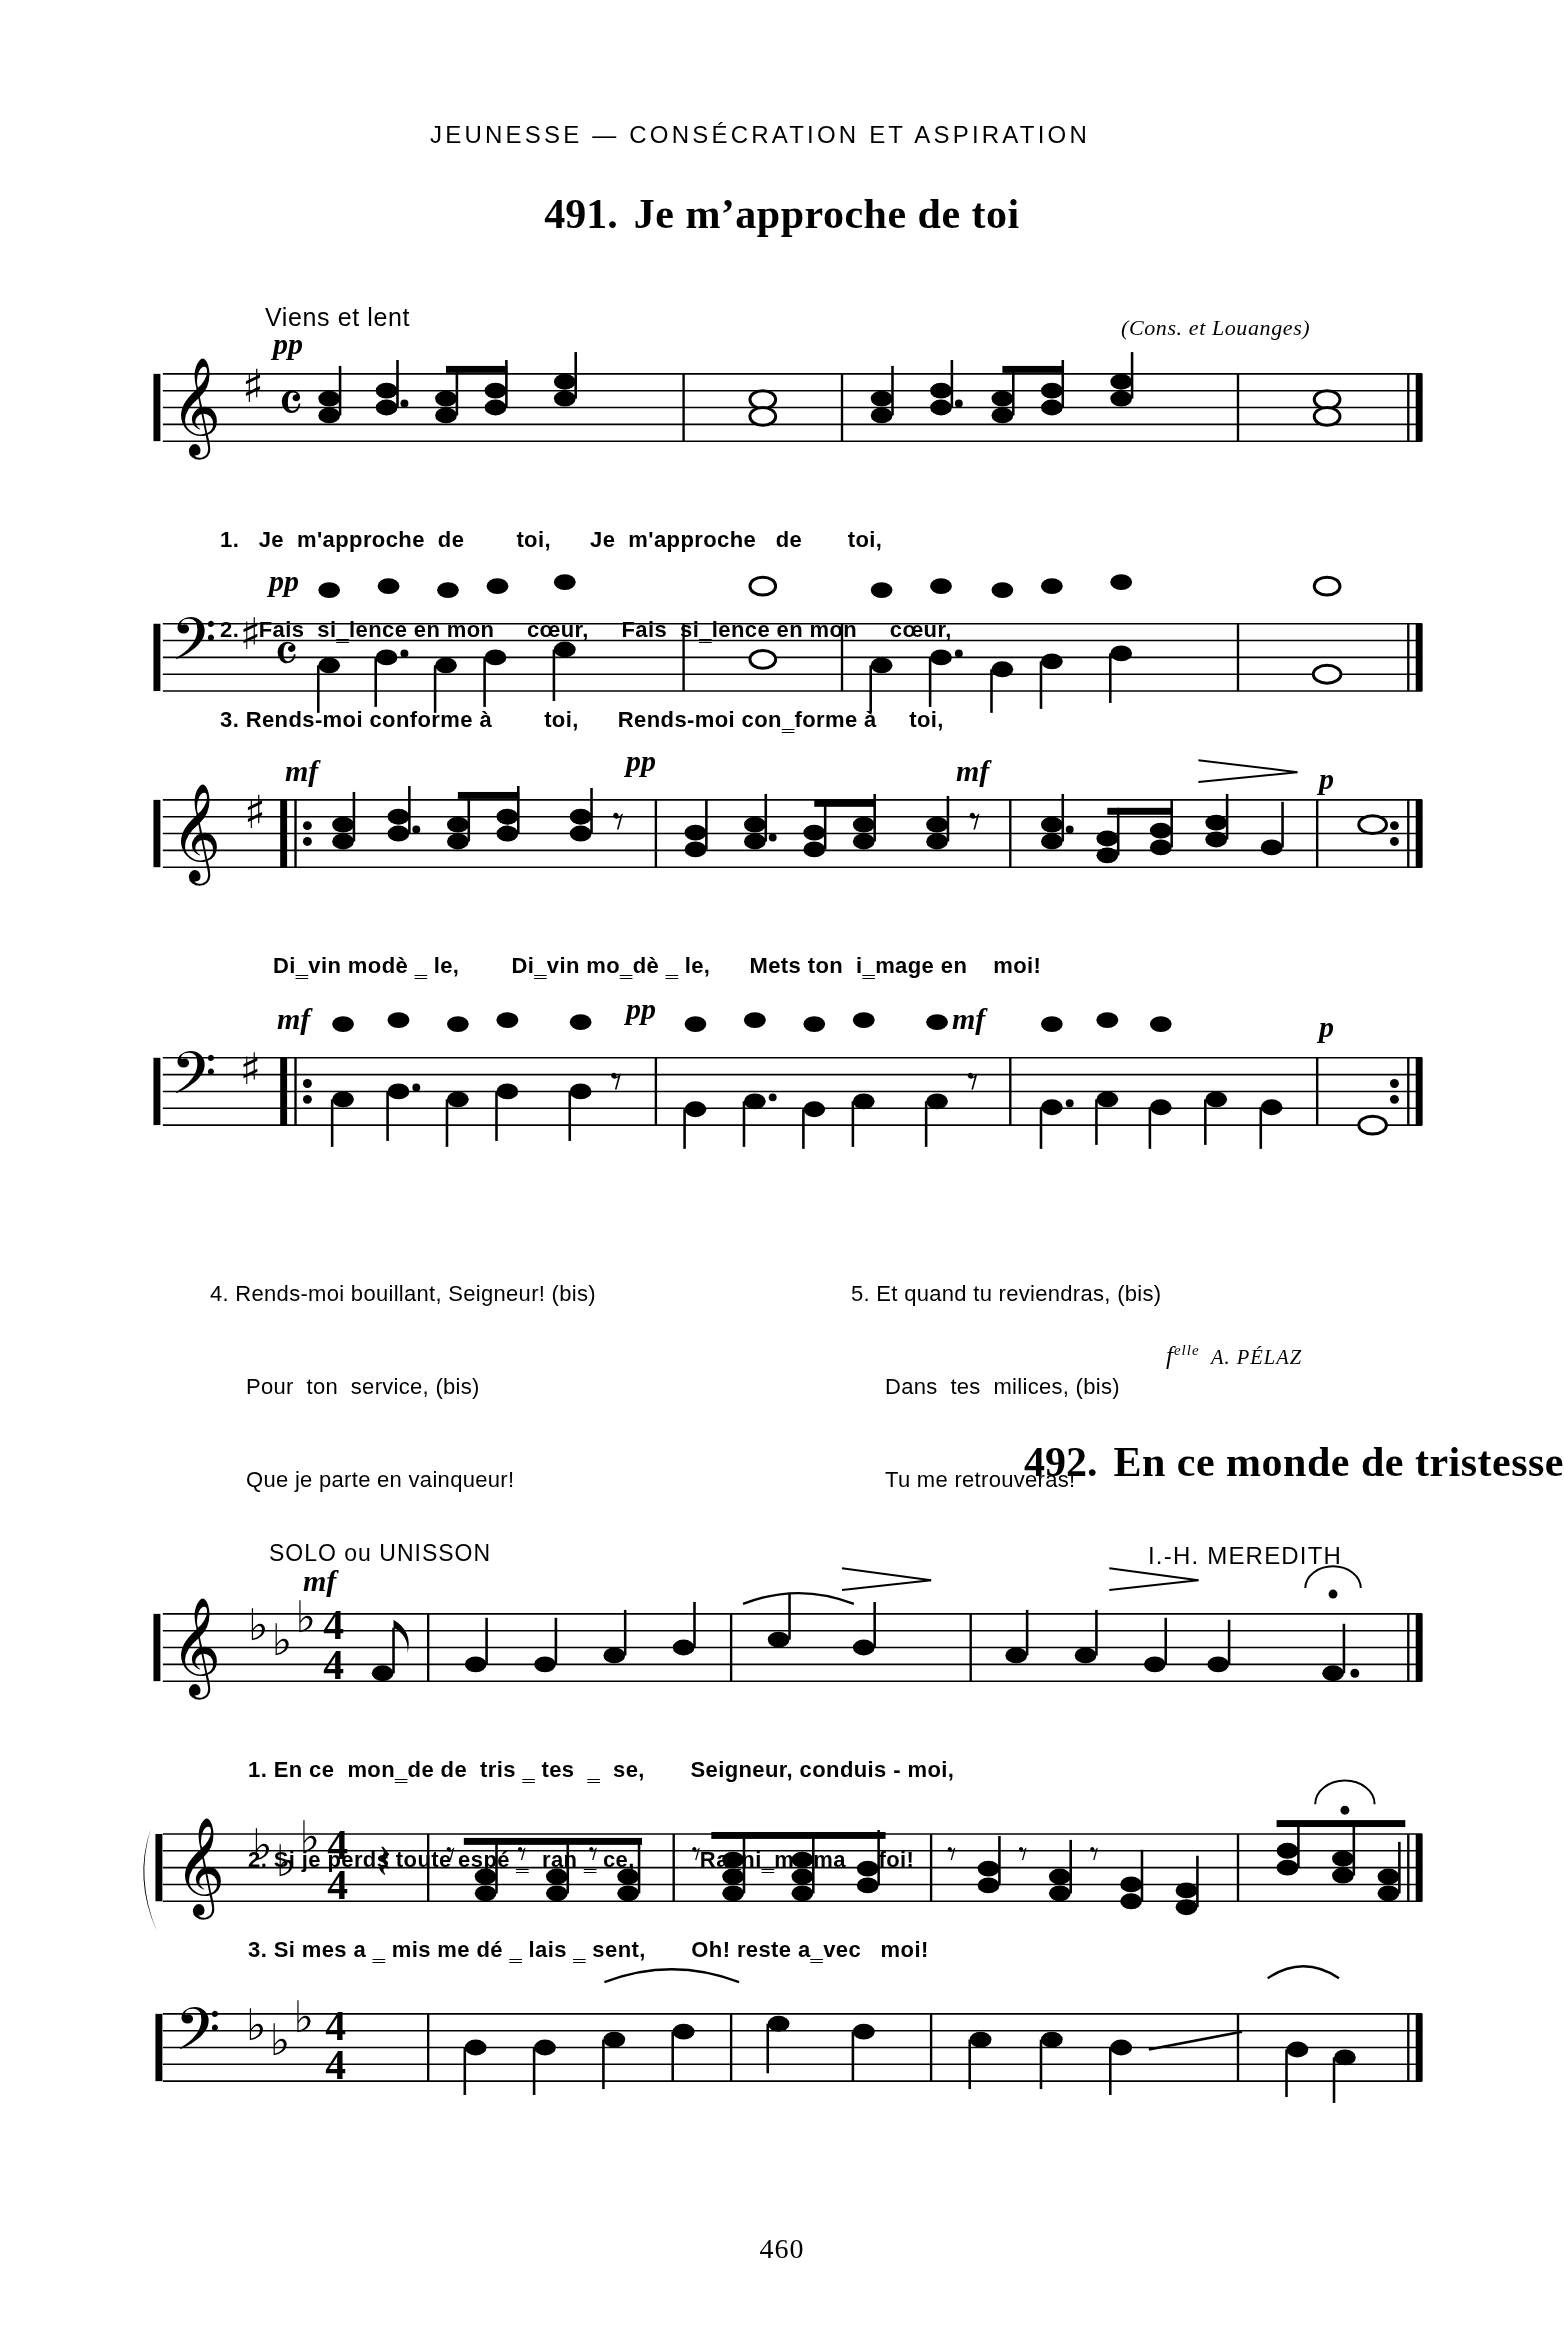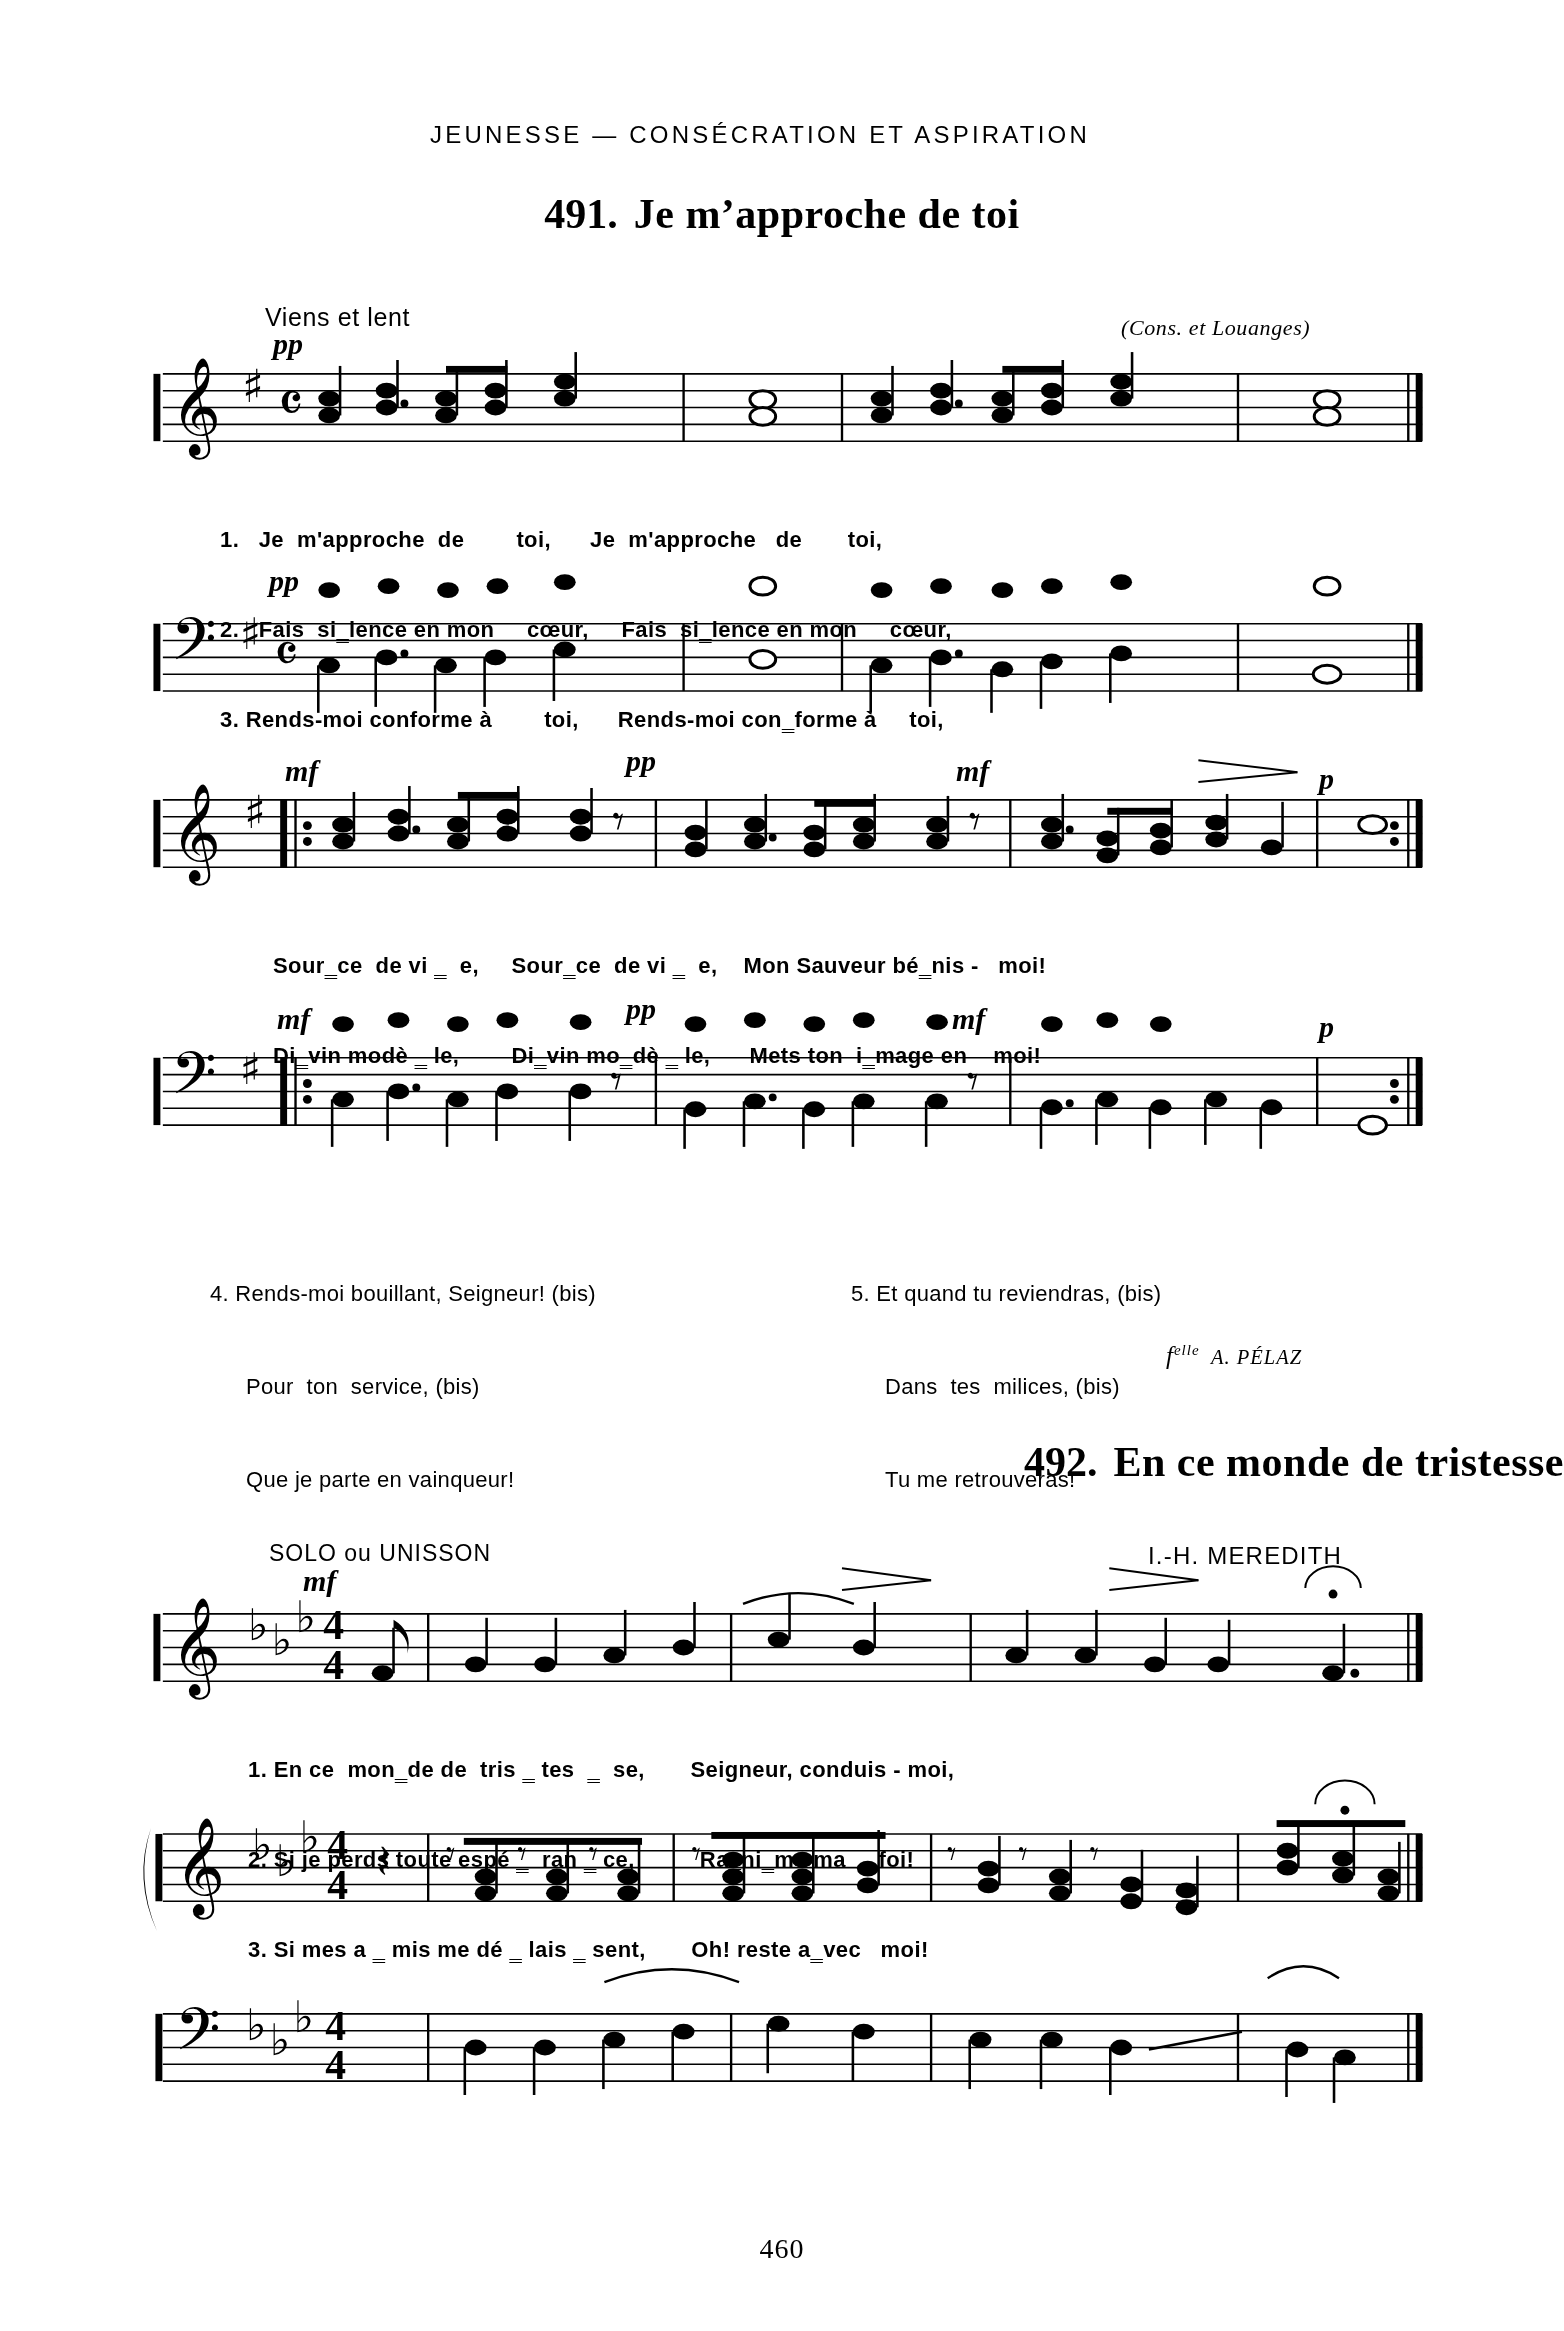--- a/index.html
+++ b/index.html
@@ -417,21 +417,20 @@
       <ellipse class="nhopen" cx="1236" cy="47" rx="14" ry="9"></ellipse>
 
       <circle cx="1258" cy="48" r="4.5"></circle>
         <circle cx="1258" cy="64" r="4.5"></circle>
       <line class="bar" x1="1272" y1="22" x2="1272" y2="90"></line>
       <line class="barthick" x1="1283" y1="22" x2="1283" y2="90"></line>
     </svg>
   </div>
 
   <div class="lyricblock" style="top:891px; left:273px;">
-    <span class="lyricline">Sour‗ce  de vi ‗  e,     Sour‗ce  de vi ‗  e,    Mon Sauveur bé‗nis -   moi!</span>
     <span class="lyricline">Di‗vin modè ‗ le,        Di‗vin mo‗dè ‗ le,      Mets ton  i‗mage en    moi!</span>
   </div>
 
   <div class="system" style="top:1020px; left:149px;">
     <svg width="1287" height="129" viewBox="0 0 1300 130">
 
       <g class="nh">
         <ellipse cx="196" cy="4" rx="11" ry="8"></ellipse>
         <ellipse cx="252" cy="0" rx="11" ry="8"></ellipse>
         <ellipse cx="312" cy="4" rx="11" ry="8"></ellipse>

